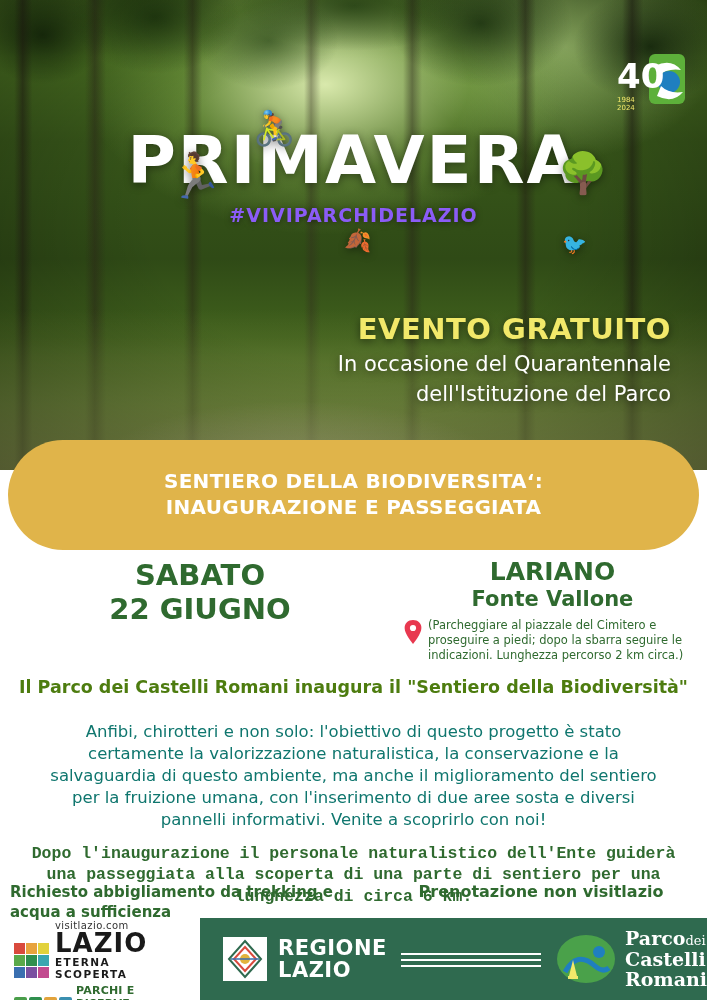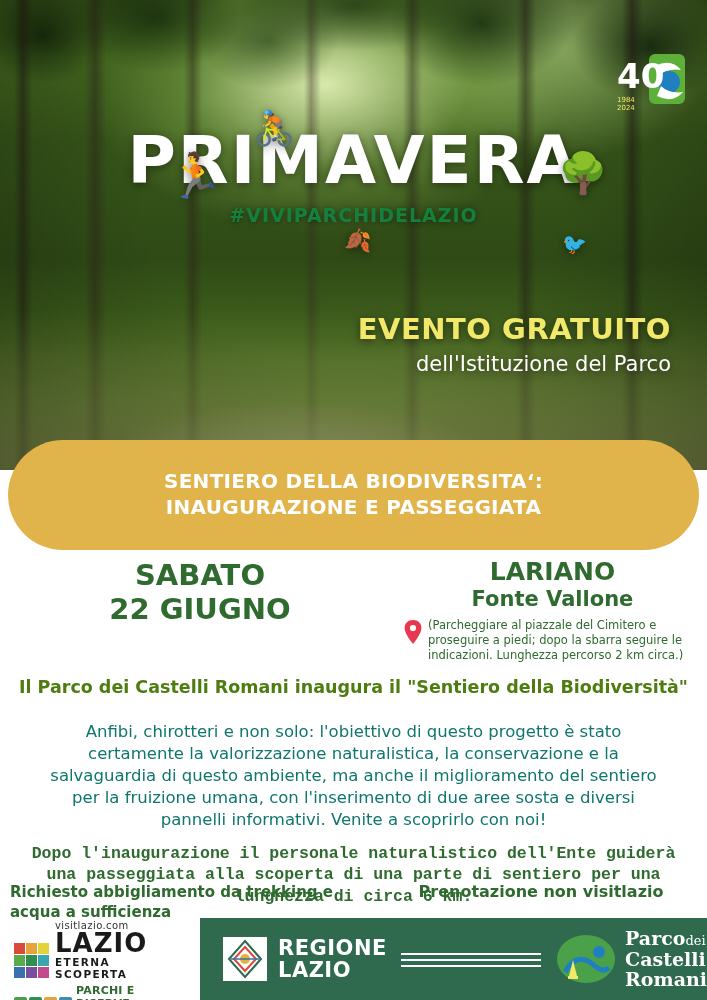--- a/index.html
+++ b/index.html
@@ -96,21 +96,21 @@
     color: #ffffff;
     line-height: 1;
     text-shadow: 0 2px 10px rgba(0,0,0,0.45);
     margin: 0;
   }
   .hashtag {
     font-family: "DejaVu Sans", sans-serif;
     font-weight: bold;
     font-size: 19px;
     letter-spacing: 1px;
-    color: #15803d;
+    color: #8b5cf6;
     margin-top: 10px;
     text-shadow: 0 1px 6px rgba(0,0,0,0.5);
   }
   .pict {
     position: absolute;
     z-index: 6;
     color: #ffffff;
     text-shadow: 0 2px 8px rgba(0,0,0,0.45);
   }
   .pict-hiker { left: 168px; top: 150px; font-size: 44px; }
@@ -419,20 +419,21 @@
   <div class="pict pict-tree">🌳</div>
   <div class="pict pict-bird">🐦</div>
 
   <div class="primavera-wrap">
     <div class="primavera">PRIMAVERA</div>
     <div class="hashtag">#VIVIPARCHIDELAZIO</div>
   </div>
 
   <div class="event-block">
     <div class="event-free">EVENTO GRATUITO</div>
+    <div class="event-line">In occasione del Quarantennale</div>
     <div class="event-line">dell'Istituzione del Parco</div>
   </div>
 
   <div class="banner">
     <div class="banner-line">SENTIERO DELLA BIODIVERSITA‘:</div>
     <div class="banner-line">INAUGURAZIONE E PASSEGGIATA</div>
   </div>
 
   <div class="info">
 

